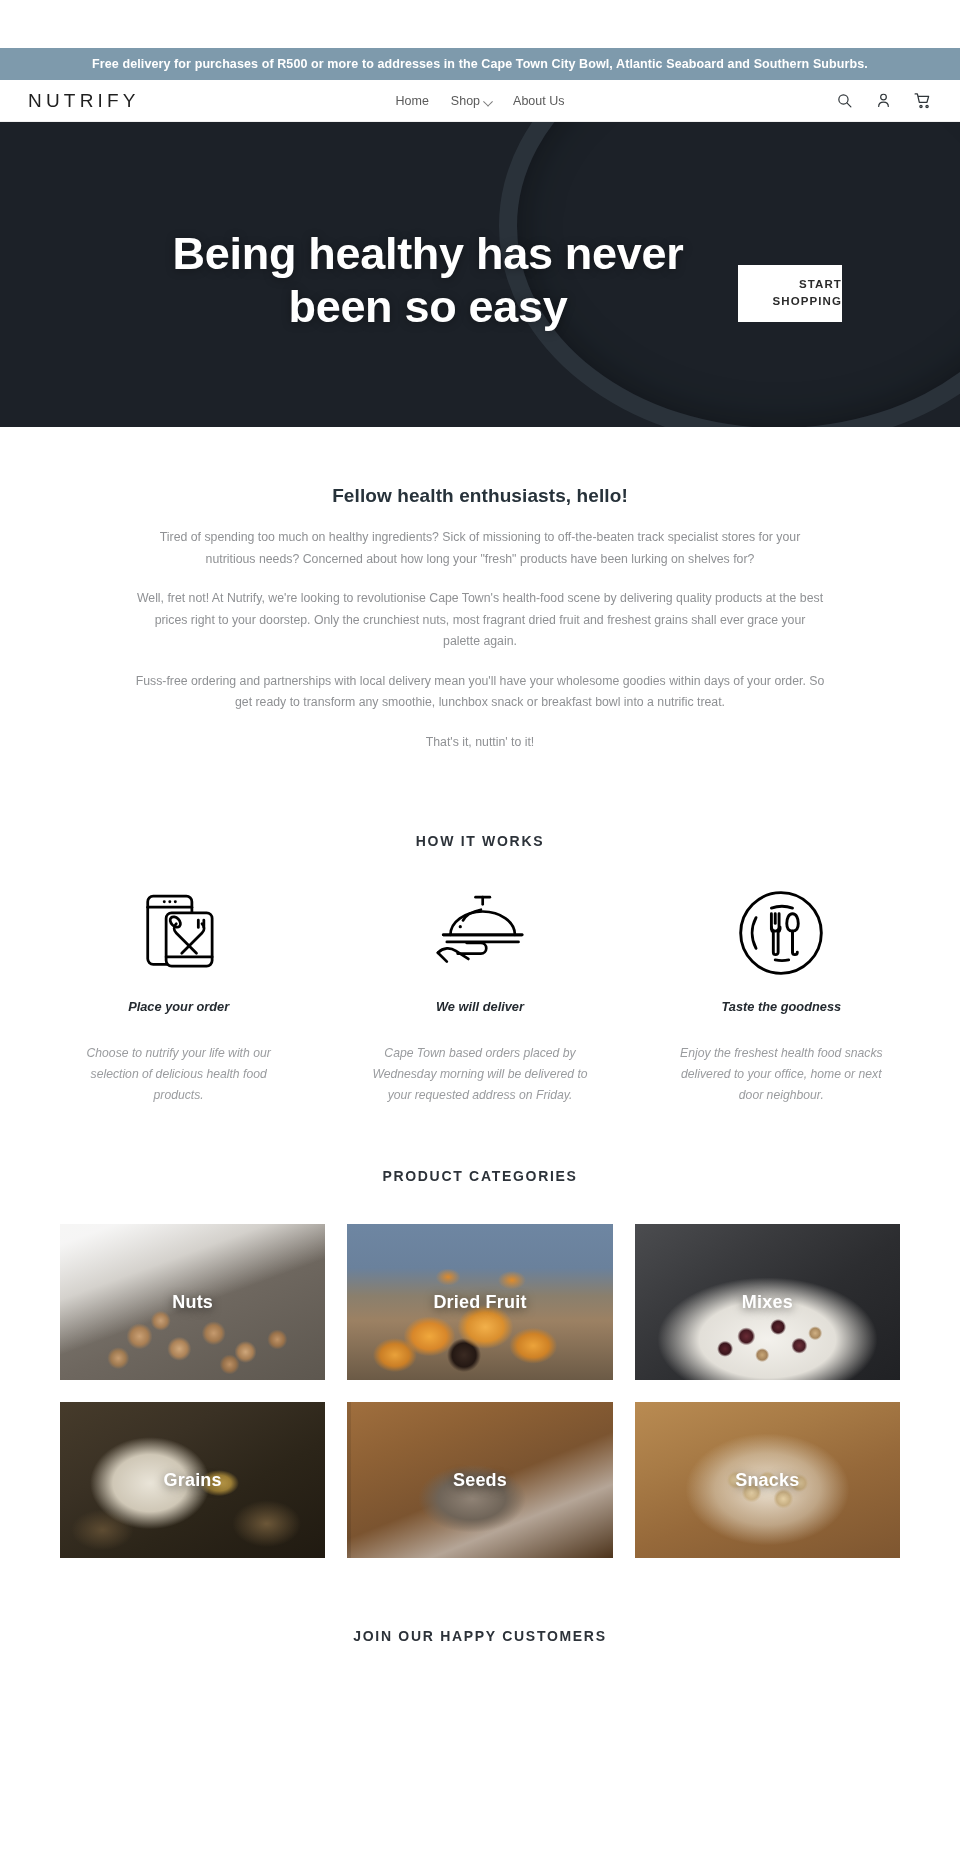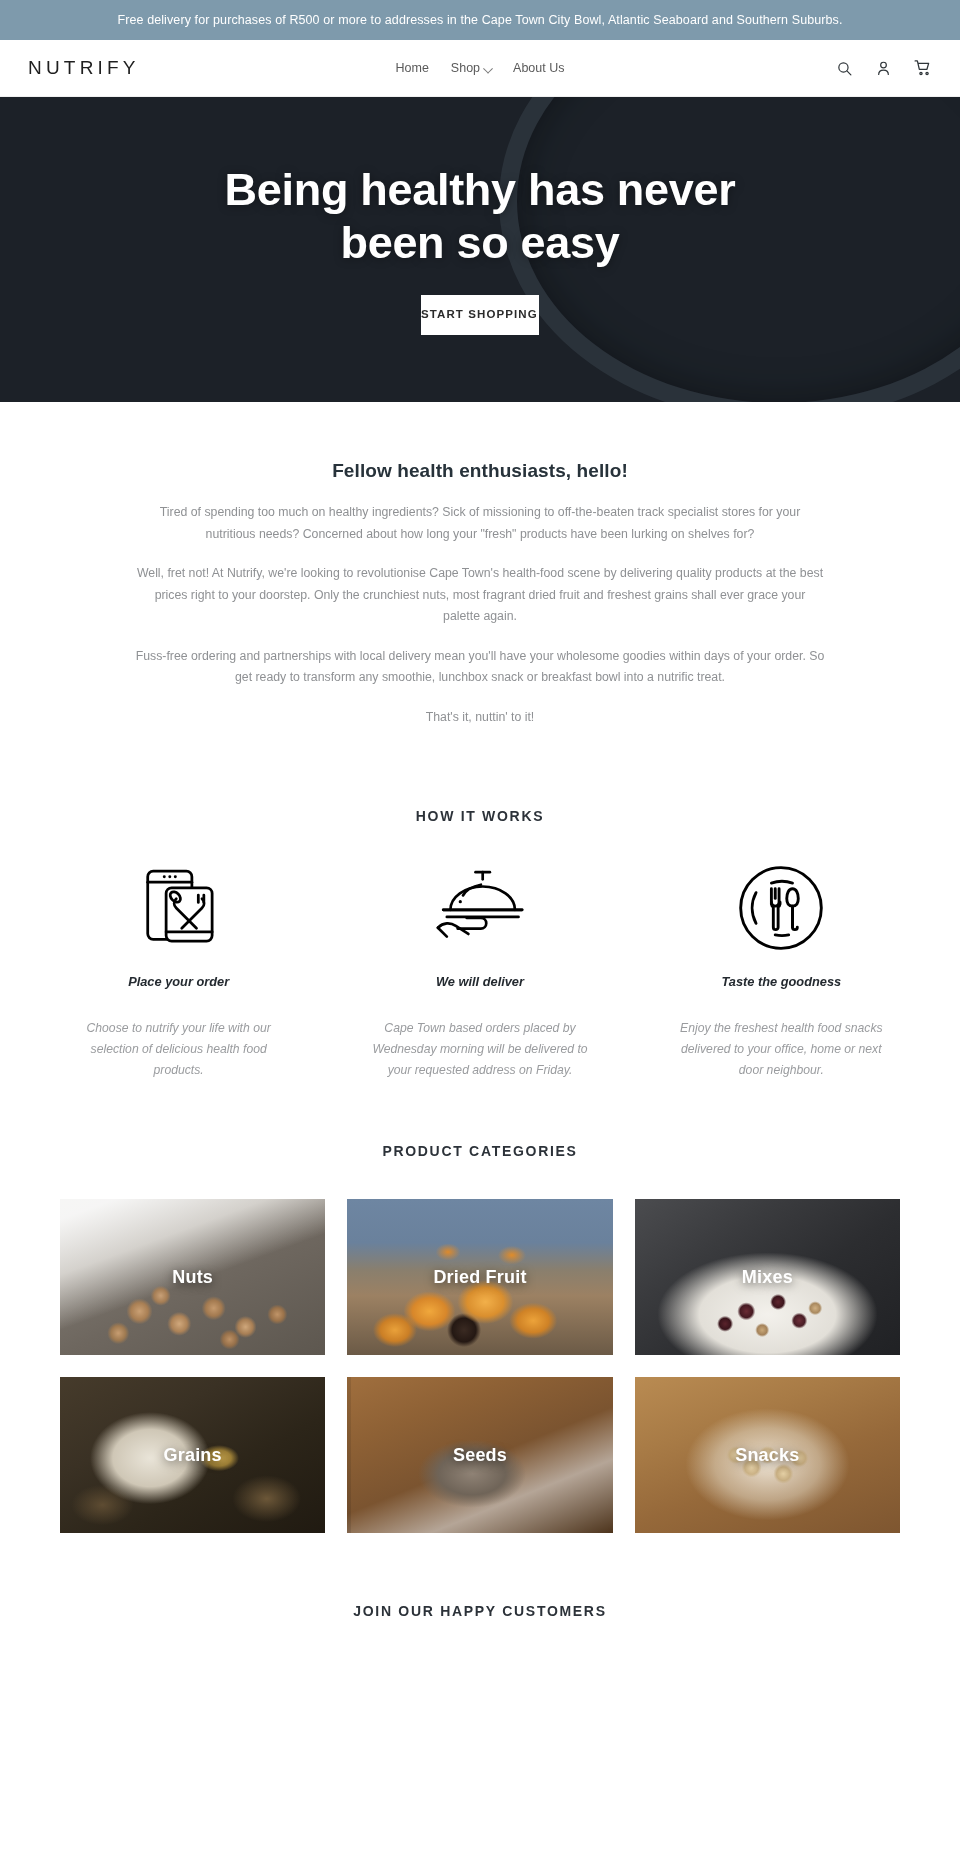--- a/index.html
+++ b/index.html
@@ -8,34 +8,35 @@
     width: 960px;
     min-height: 1875px;
     background: #ffffff;
     font-family: "Liberation Sans", sans-serif;
     color: #3a3a3a;
     -webkit-font-smoothing: antialiased;
   }
 
   
   .announcement {
-    height: 40px;
+    height: 32px;
     background: #7e9aac;
     color: #ffffff;
     display: flex;
     align-items: center;
     justify-content: center;
     font-size: 12.5px;
-    font-weight: 400;
+    font-weight: 700;
     letter-spacing: .1px;
+    margin-top: 48px;
   }
 
   
   .site-header {
-    height: 57px;
+    height: 42px;
     background: #ffffff;
     display: flex;
     align-items: center;
     padding: 0 28px;
     position: relative;
     border-bottom: 1px solid #f0f0f0;
   }
   .logo {
     font-size: 19px;
     letter-spacing: 4.2px;
@@ -117,46 +118,47 @@
     border-radius: 50%;
     border: 18px solid rgba(96,110,122,.30);
     box-shadow: inset 0 0 40px rgba(0,0,0,.45);
     pointer-events: none;
   }
   .hero-scrim { position: absolute; inset: 0; background: rgba(15,20,26,.22); }
   .hero-inner {
     position: relative;
     height: 100%;
     display: flex;
-    flex-direction: column;
+    flex-direction: row;
     align-items: center;
     justify-content: center;
+    margin-top: 6px;
   }
   .hero-title {
     color: #ffffff;
     font-size: 45px;
     line-height: 1.16;
     font-weight: 700;
     text-align: center;
     max-width: 620px;
     letter-spacing: -.3px;
     text-shadow: 0 1px 10px rgba(0,0,0,.35);
   }
   .hero-cta {
     margin-top: 26px;
     background: #ffffff;
     color: #2b2b2b;
     border: none;
-    width: 118px;
+    width: 104px;
     padding: 11px 0 12px;
     font-size: 11.5px;
     font-weight: 700;
     letter-spacing: 1.1px;
     line-height: 1.45;
-    text-align: left;
+    text-align: right;
     cursor: pointer;
     font-family: "Liberation Sans", sans-serif;
   }
 
   
   .intro {
     padding: 58px 0 10px;
     text-align: center;
   }
   .intro h2 {

